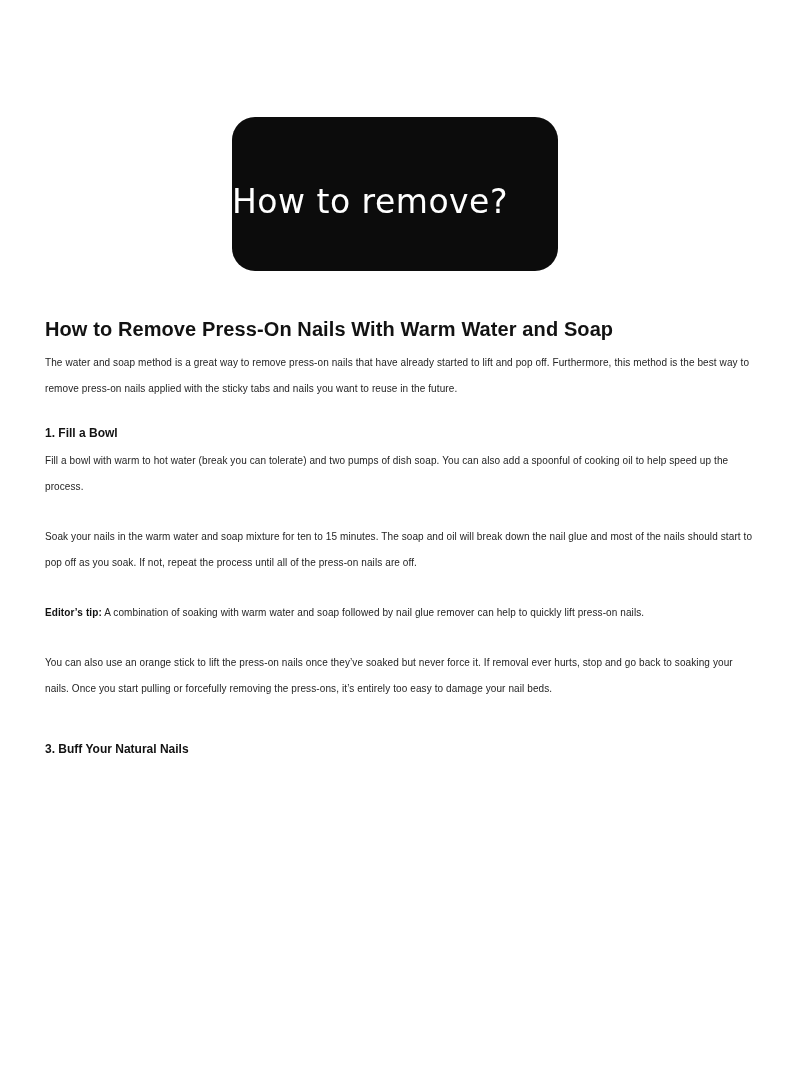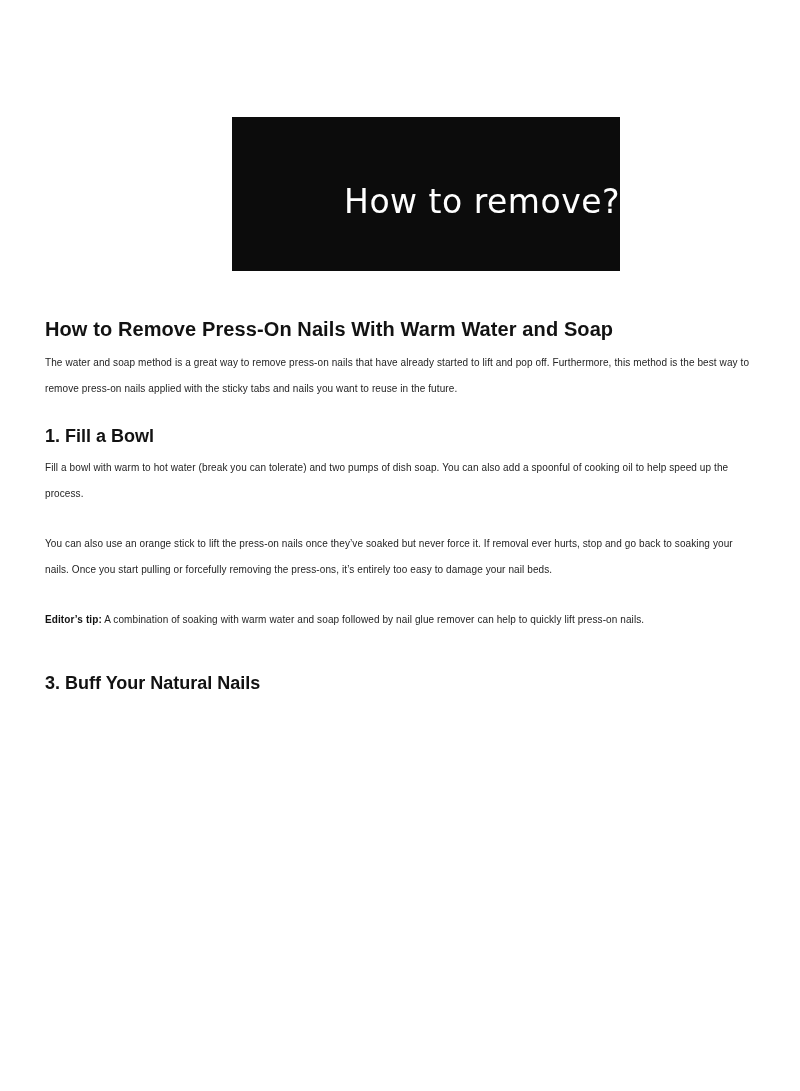--- a/index.html
+++ b/index.html
@@ -14,26 +14,27 @@
   .page {
     width: 800px;
     height: 1091px;
     position: relative;
     background: #ffffff;
   }
   .banner {
     position: absolute;
     left: 232px;
     top: 117px;
-    width: 388px;
+    width: 326px;
     height: 154px;
     background: #0c0c0c;
     display: flex;
     align-items: center;
-    justify-content: flex-end;
+    justify-content: flex-start;
+    border-radius: 23px;
   }
   .banner-text {
     color: #ffffff;
     font-size: 33px;
     font-weight: 400;
     letter-spacing: 0.5px;
     padding-top: 14px;
     font-family: "DejaVu Sans", "Liberation Sans", sans-serif;
   }
   .content {
@@ -50,21 +51,21 @@
     margin: 16px 0 9px 0;
   }
   p.body-text {
     font-size: 10px;
     line-height: 26px;
     color: #242424;
     margin: 0 0 24px 0;
     letter-spacing: 0.1px;
   }
   h2.step-heading {
-    font-size: 18px;
+    font-size: 12px;
     font-weight: 800;
     color: #121212;
     margin: 40px 0 8px 0;
   }
   h2.step-heading.first {
     margin-top: 10px;
   }
   .tip-label {
     font-weight: 800;
     color: #121212;
@@ -89,24 +90,25 @@
 
     <h1 class="article-title">How to Remove Press-On Nails With Warm Water and Soap</h1>
 
     <p class="body-text">The water and soap method is a great way to remove press-on nails that have already started to lift and pop off. Furthermore, this method is the best way to remove press-on nails applied with the sticky tabs and nails you want to reuse in the future.</p>
 
     <h2 class="step-heading first">1. Fill a Bowl</h2>
 
     <p class="body-text">Fill a bowl with warm to hot water (break you can tolerate) and two pumps of dish soap. You can also add a spoonful of cooking oil to help speed up the process.</p>
 
 
-
-    <p class="body-text">You can also use an orange stick to lift the press-on nails once they’ve soaked but never force it. If removal ever hurts, stop and go back to soaking your nails. Once you start pulling or forcefully removing the press-ons, it’s entirely too easy to damage your nail beds.</p>
+    <p class="body-text">Soak your nails in the warm water and soap mixture for ten to 15 minutes. The soap and oil will break down the nail glue and most of the nails should start to pop off as you soak. If not, repeat the process until all of the press-on nails are off.</p>
 
     <p class="body-text">
       <span class="tip-label">Editor’s tip:</span><span> A combination of soaking with warm water and soap followed by nail glue remover can help to quickly lift press-on nails.</span>
     </p>
+
+    <p class="body-text">You can also use an orange stick to lift the press-on nails once they’ve soaked but never force it. If removal ever hurts, stop and go back to soaking your nails. Once you start pulling or forcefully removing the press-ons, it’s entirely too easy to damage your nail beds.</p>
 
     <h2 class="step-heading">3. Buff Your Natural Nails</h2>
 
 
   </div>
 </div>
 
 </body></html>

